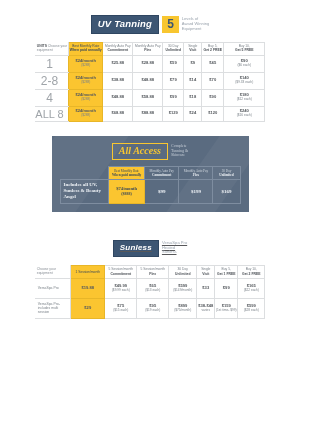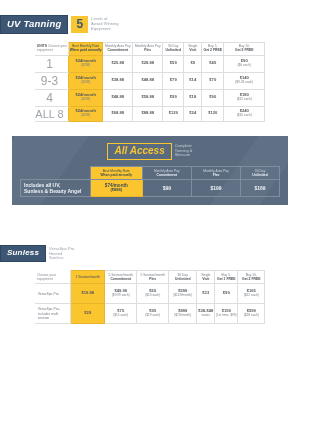--- a/index.html
+++ b/index.html
@@ -6,21 +6,21 @@
   html, body {
     width: 300px; height: 424px;
     background: #ffffff;
     font-family: "Liberation Sans", sans-serif;
     color: #58585a;
     overflow: hidden;
   }
   .page { width: 300px; height: 424px; position: relative; background:#fff; }
 
   
-  .lockup { display: flex; align-items: center; justify-content: flex-start; gap: 3px; }
+  .lockup { display: flex; align-items: center; justify-content: center; gap: 3px; }
   .badge-navy {
     background: #3d5673; color: #ffffff;
     font-weight: bold; font-style: italic;
     letter-spacing: .2px;
     padding: 3px 6px 4px 6px;
     border: 1px solid #2f4661;
     line-height: 1;
   }
   .badge-yellow {
     background: #f8c630; color: #3d5673;
@@ -70,21 +70,21 @@
   }
   .corner .k { font-size: 3.4px; font-weight: bold; color: #55595e; }
   .corner .v { font-size: 3.4px; color: #8a9097; }
   .rowlabel {
     font-size: 3.4px; color: #7b8289; text-align: left !important;
     padding-left: 3px !important; line-height: 1.25;
     border-left: none !important;
   }
 
   
-  .aa-wrap { width: 276px; margin: 14px auto 16px auto; }
+  .aa-wrap { width: 197px; margin: 14px auto 4px auto; font-family: Liberation Serif, serif; }
   .aa-panel { background: #5a6b80; padding: 7px 8px 8px 8px; position: relative; overflow: hidden; }
   .aa-panel:before, .aa-panel:after {
     content:""; position:absolute; background: rgba(255,255,255,.045);
     transform: rotate(35deg);
   }
   .aa-panel:before { width: 60px; height: 200px; left: -18px; top: -60px; }
   .aa-panel:after  { width: 40px; height: 200px; right: 6px;  top: -70px; }
   .aa-lock { display:flex; align-items:center; justify-content:center; gap:3px; position:relative; z-index:2; margin-bottom:6px; }
   .aa-title {
     border: 1px solid #f8c630; color: #f8c630;
@@ -104,21 +104,21 @@
   .aa-tbl td { font-size: 5px; font-weight: bold; color: #eef2f6; height: 16px; }
   .aa-note {
     font-size: 3.3px; color: #cfd6de; font-weight: normal;
     text-align:left !important; padding-left: 3px !important; line-height: 1.25;
   }
   .aa-hl { background: #fbc530; color: #3f4b57 !important; border-color:#e8b628 !important; }
   .aa-hl .m { font-size: 4.6px; display:block; line-height:1.2; }
   .aa-hl .s { font-size: 4px; display:block; line-height:1.2; }
 
   
-  .sun-header { padding-top: 24px; padding-bottom: 8px; }
+  .sun-header { padding-top: 24px; padding-bottom: 8px; text-decoration: underline; }
   .sun-header .badge-navy { font-size: 8px; }
 </style>
 </head>
 <body>
 
 <div class="page">
 
   <div class="uv-header lockup">
     <span class="badge-navy">UV Tanning</span>
     <span class="badge-yellow">5</span>
@@ -177,21 +177,21 @@
           </td>
           <td>
             <div class="cell-main">$45</div>
           </td>
           <td>
             <div class="cell-main">$90</div>
             <div class="cell-sub">($6 each)</div>
           </td>
         </tr>
         <tr>
-          <td class="lbl-units">9-3</td>
+          <td class="lbl-units">2-8</td>
           <td class="hl">
             <div class="cell-main">$24/month</div>
             <div class="cell-sub">($288)</div>
           </td>
           <td>
             <div class="cell-main">$38.88</div>
           </td>
           <td>
             <div class="cell-main">$48.88</div>
           </td>

